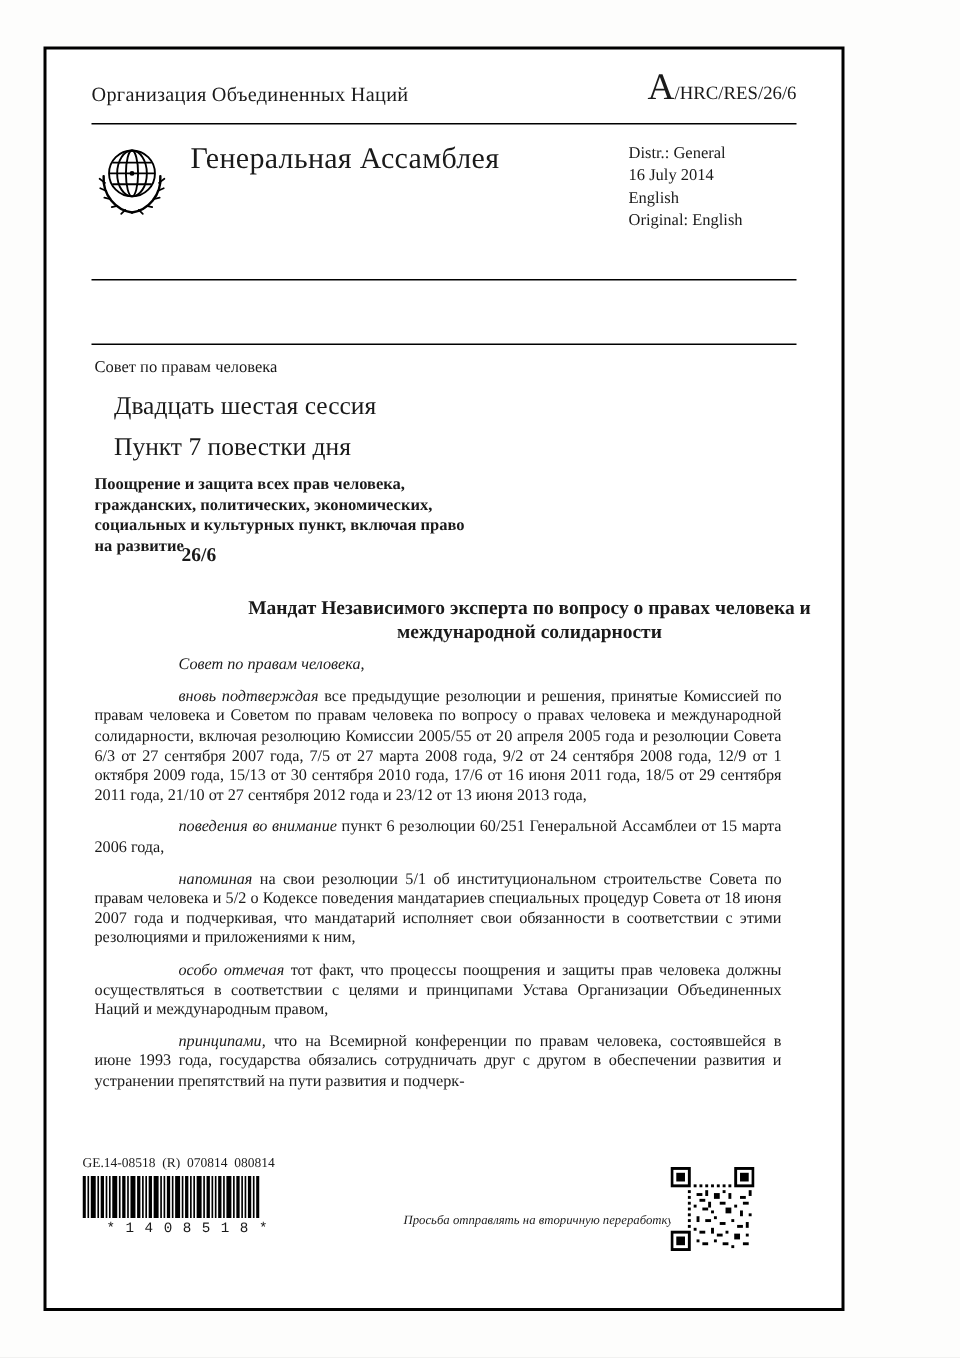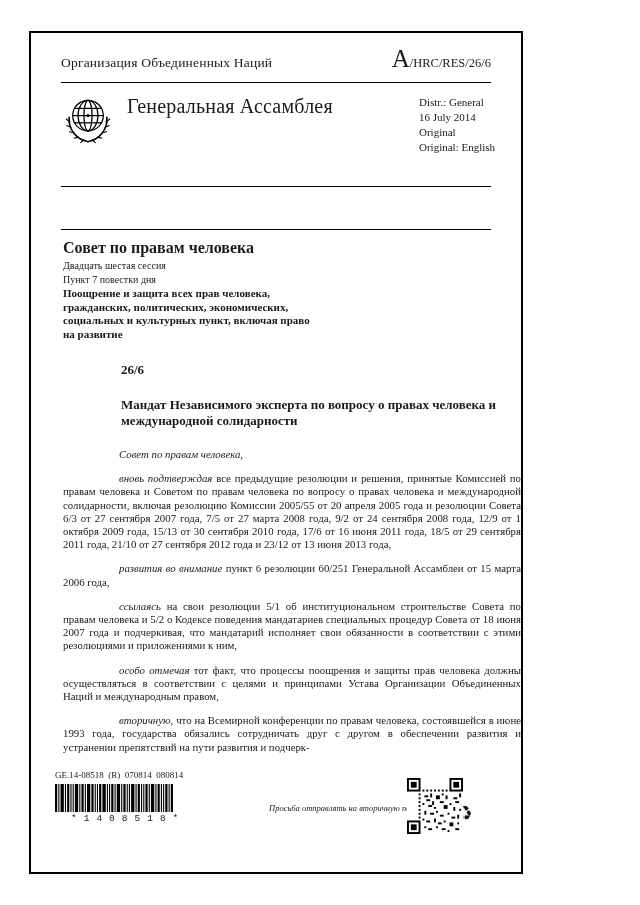--- a/index.html
+++ b/index.html
@@ -1,54 +1,54 @@
 <!DOCTYPE html>
 <html><head>
 <meta charset="utf-8">
 <style>
   html,body { margin:0; padding:0; background:#e8e8e8; }
   .canvas {
     position:relative; width:640px; height:905px; background:#fdfdfc;
     font-family:"Liberation Serif", serif; color:#1a1a1a; overflow:hidden;
   }
   .page {
-    position:absolute; left:29px; top:31px; width:494px; height:843px;
+    position:absolute; left:29px; top:31px; width:534px; height:843px;
     border:2px solid #000; background:#fff; box-sizing:border-box;
   }
   
   .org-name { position:absolute; left:30px; top:22px; font-size:13.5px; letter-spacing:.2px; }
   .symbol { position:absolute; right:30px; top:12px; display:flex; align-items:baseline; }
   .symbol .big-a { font-size:25px; font-weight:400; }
   .symbol .rest { font-size:12.5px; }
   .rule-1 { position:absolute; left:30px; right:30px; top:49px; border-bottom:1.5px solid #000; }
   .emblem { position:absolute; left:30px; top:60px; width:54px; height:56px; }
   .assembly-title { position:absolute; left:96px; top:62px; font-size:20px; font-weight:normal; letter-spacing:.2px; }
   .distr-block { position:absolute; left:388px; top:62px; font-size:11px; line-height:15px; }
   .rule-2 { position:absolute; left:30px; right:30px; top:153px; border-bottom:1.5px solid #000; }
   .rule-3 { position:absolute; left:30px; right:30px; top:196px; border-bottom:1px solid #000; }
   
   .session-block { position:absolute; left:32px; top:206px; width:300px; }
-  .council-name { font-size:16px; font-weight:bold; margin:0 0 2px 0; }
-  .session-line, .agenda-item { font-size:10px; margin:0; line-height:13.5px; }
+  .council-name { font-size:11px; font-weight:normal; margin:0 0 2px 0; }
+  .session-line, .agenda-item { font-size:17px; margin:13px; line-height:13.5px; }
   .agenda-title { font-size:11px; font-weight:bold; margin:1px 0 0 0; width:248px; line-height:13.5px; }
   
   .adopted-line { position:absolute; left:90px; top:320px; font-size:11.5px; font-weight:bold; }
   .res-number { position:absolute; left:90px; top:329px; font-size:13px; font-weight:bold; }
-  .res-title { position:absolute; left:90px; top:364px; width:432px; font-size:13px; font-weight:bold; line-height:16px; }
+  .res-title { position:absolute; left:106px; top:364px; width:432px; font-size:13px; font-weight:bold; line-height:16px;text-align:center; }
   
   .body-text { position:absolute; left:32px; top:404px; width:458px; font-size:10.8px; line-height:13.2px; text-align:justify; }
-  .body-text p { margin:11px 0 8px 0; text-indent:56px; }
+  .body-text p { margin:0 0 8px 0; text-indent:56px; }
   .opening { font-style:italic; }
   .lead { font-style:italic; }
   
   .ge-line { position:absolute; left:24px; top:737px; font-size:9px; white-space:pre; }
   .barcode-wrap { position:absolute; left:24px; top:751px; width:122px; text-align:left; }
   .barcode { width:118px; height:28px; display:block; }
   .barcode-text { font-size:9.5px; letter-spacing:7px; margin-top:1px; font-family:"Liberation Mono", monospace;margin-left:16px; }
-  .recycle-line { position:absolute; left:238px; top:770px; font-size:8.5px; font-style:italic; display:flex; gap:6px; }
+  .recycle-line { position:absolute; left:238px; top:770px; font-size:8.5px; font-style:italic; display:flex; align-items:center; gap:6px; }
   .recycle-glyph { font-size:20px; font-style:normal; line-height:1; }
   .qr { position:absolute; right:58px; top:745px; width:56px; height:56px; }
 </style>
 </head>
 <body>
 
 <div class="canvas">
   <div class="page">
 
     <div class="org-name">Организация Объединенных Наций</div>
@@ -84,43 +84,43 @@
           <line x1="46" y1="44" x2="50.5" y2="43"></line>
           <line x1="41" y1="49" x2="45" y2="50"></line>
           <line x1="35" y1="52" x2="38" y2="55"></line>
         </g>
       </svg>
     </div>
     <div class="assembly-title">Генеральная Ассамблея</div>
     <div class="distr-block">
       <div>Distr.: General</div>
       <div>16 July 2014</div>
-      <div>Original</div>
+      <div>English</div>
       <div>Original: English</div>
     </div>
     <div class="rule-2"></div>
     <div class="rule-3"></div>
 
     <div class="session-block">
       <p class="council-name">Совет по правам человека</p>
       <p class="session-line">Двадцать шестая сессия</p>
       <p class="agenda-item">Пункт 7 повестки дня</p>
       <p class="agenda-title">Поощрение и защита всех прав человека, гражданских, политических, экономических, социальных и культурных пункт, включая право на развитие</p>
     </div>
 
     <div class="res-number">26/6</div>
     <div class="res-title">Мандат Независимого эксперта по вопросу о правах человека и международной солидарности</div>
 
     <div class="body-text">
       <p class="opening">Совет по правам человека,</p>
       <p><span class="lead">вновь подтверждая</span><span> все предыдущие резолюции и решения, принятые Комиссией по правам человека и Советом по правам человека по вопросу о правах человека и международной солидарности, включая резолюцию Комиссии 2005/55 от 20 апреля 2005 года и резолюции Совета 6/3 от 27 сентября 2007 года, 7/5 от 27 марта 2008 года, 9/2 от 24 сентября 2008 года, 12/9 от 1 октября 2009 года, 15/13 от 30 сентября 2010 года, 17/6 от 16 июня 2011 года, 18/5 от 29 сентября 2011 года, 21/10 от 27 сентября 2012 года и 23/12 от 13 июня 2013 года,</span></p>
-      <p><span class="lead">развития во внимание</span><span> пункт 6 резолюции 60/251 Генеральной Ассамблеи от 15 марта 2006 года,</span></p>
-      <p><span class="lead">ссылаясь</span><span> на свои резолюции 5/1 об институциональном строительстве Совета по правам человека и 5/2 о Кодексе поведения мандатариев специальных процедур Совета от 18 июня 2007 года и подчеркивая, что мандатарий исполняет свои обязанности в соответствии с этими резолюциями и приложениями к ним,</span></p>
+      <p><span class="lead">поведения во внимание</span><span> пункт 6 резолюции 60/251 Генеральной Ассамблеи от 15 марта 2006 года,</span></p>
+      <p><span class="lead">напоминая</span><span> на свои резолюции 5/1 об институциональном строительстве Совета по правам человека и 5/2 о Кодексе поведения мандатариев специальных процедур Совета от 18 июня 2007 года и подчеркивая, что мандатарий исполняет свои обязанности в соответствии с этими резолюциями и приложениями к ним,</span></p>
       <p><span class="lead">особо отмечая</span><span> тот факт, что процессы поощрения и защиты прав человека должны осуществляться в соответствии с целями и принципами Устава Организации Объединенных Наций и международным правом,</span></p>
-      <p><span class="lead">вторичную,</span><span> что на Всемирной конференции по правам человека, состоявшейся в июне 1993 года, государства обязались сотрудничать друг с другом в обеспечении развития и устранении препятствий на пути развития и подчерк-</span></p>
+      <p><span class="lead">принципами,</span><span> что на Всемирной конференции по правам человека, состоявшейся в июне 1993 года, государства обязались сотрудничать друг с другом в обеспечении развития и устранении препятствий на пути развития и подчерк-</span></p>
     </div>
 
     <div class="ge-line">GE.14-08518  (R)  070814  080814</div>
 
     <div class="barcode-wrap">
       <svg class="barcode" viewBox="0 0 107 28" preserveAspectRatio="none">
         <g fill="#000">
           <rect x="0" width="2" height="28"></rect>
             <rect x="3" width="1" height="28"></rect>
             <rect x="5" width="3" height="28"></rect>

